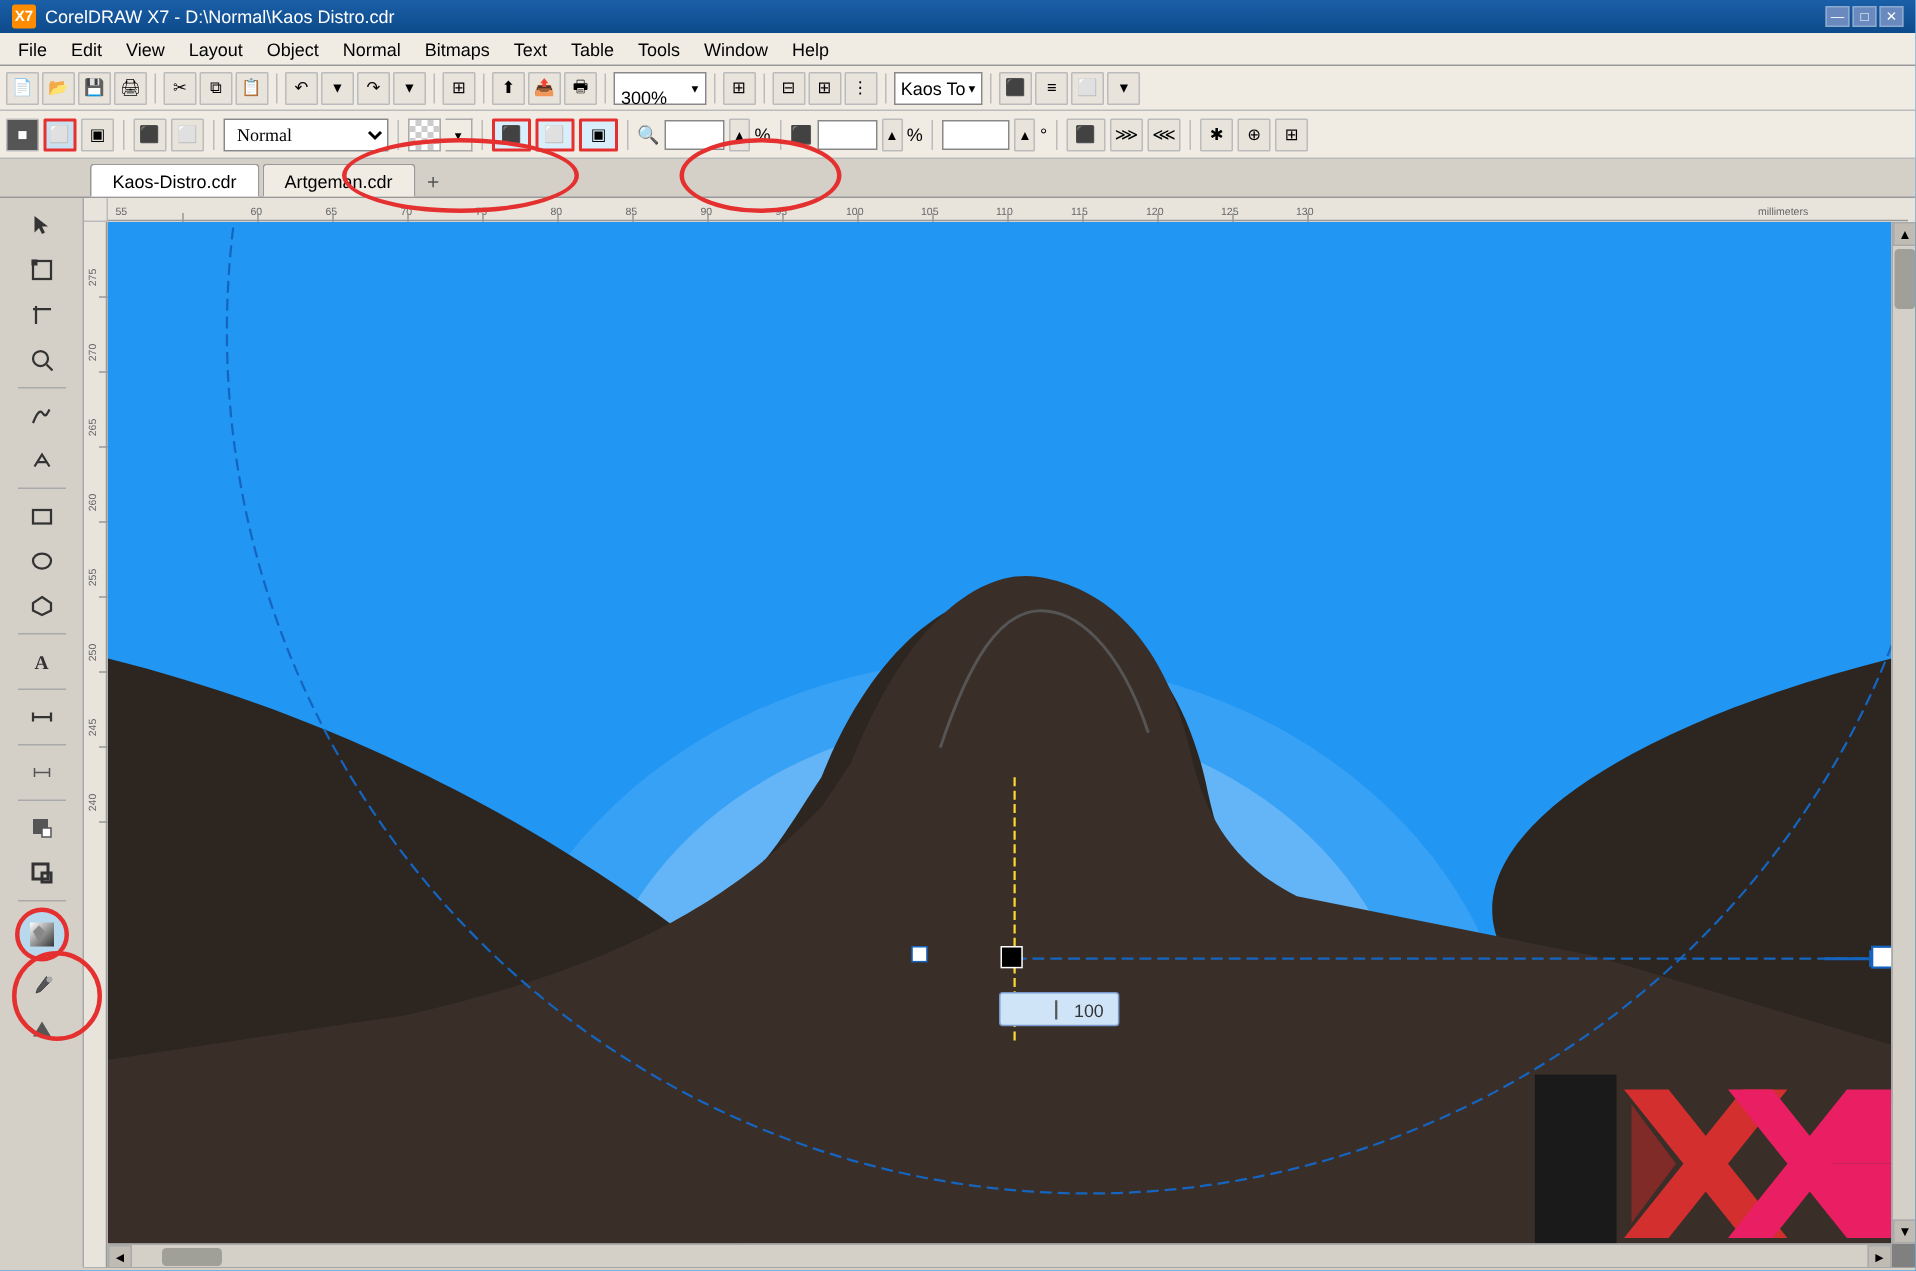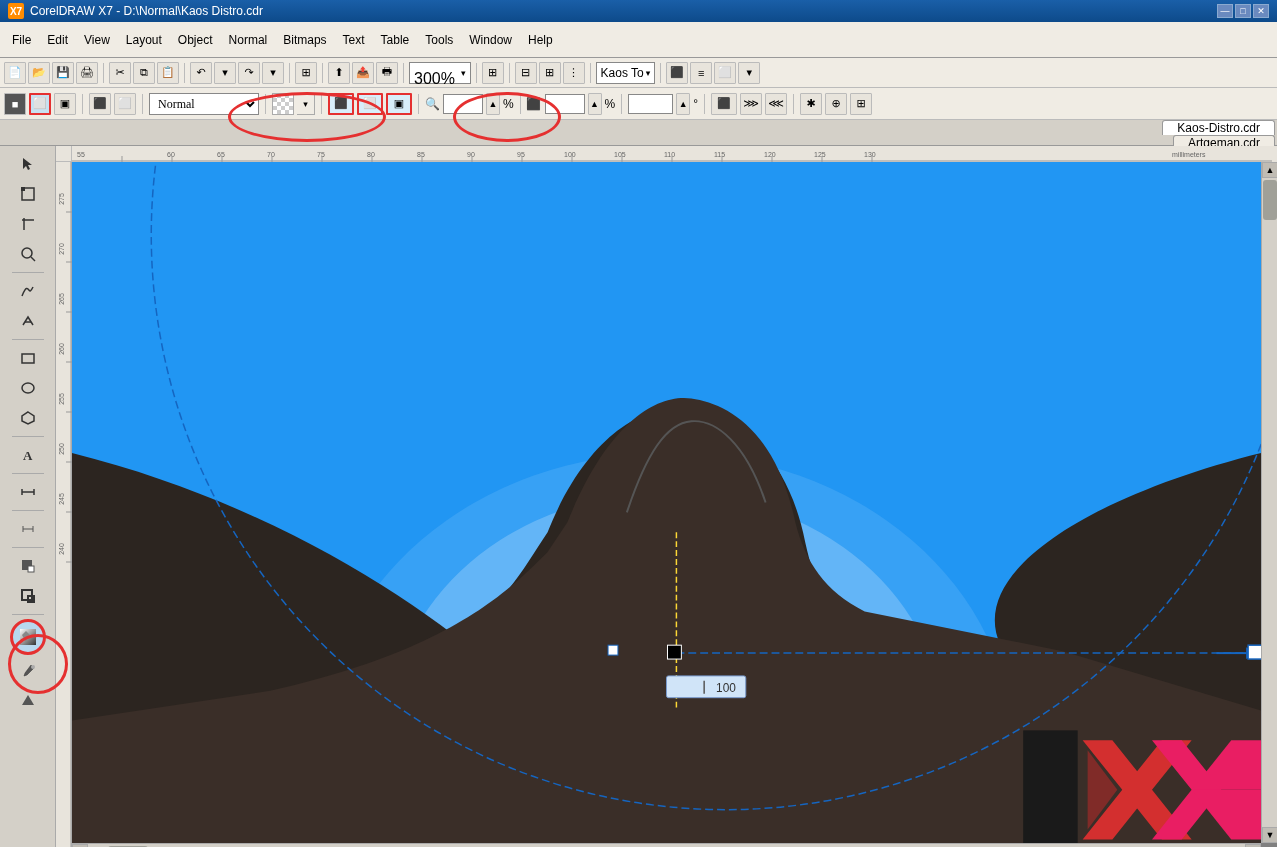--- a/index.html
+++ b/index.html
@@ -19,21 +19,21 @@
       width: 16px; height: 16px; margin-right: 6px;
       background: #ff8c00; border-radius: 2px; display: inline-flex; align-items: center; justify-content: center; font-size: 10px; font-weight: bold; color: white;
     }
     #title-bar .title-text { font-size: 12px; }
     #title-bar .win-buttons { margin-left: auto; display: flex; gap: 2px; }
     #title-bar .win-btn { width: 16px; height: 14px; background: #6a8abf; border: 1px solid #8aaad0; display: flex; align-items: center; justify-content: center; font-size: 9px; color: white; cursor: pointer; }
 
     
     #menu-bar {
       background: #f0ece4;
-      height: 36px;
+      height: 22px;
       display: flex;
       align-items: center;
       border-bottom: 1px solid #999;
       padding: 0 4px;
     }
     .menu-item {
       padding: 2px 8px;
       cursor: pointer;
       font-size: 12px;
       color: #000;
@@ -91,21 +91,20 @@
     }
 
     
     #tab-bar {
       background: #d4d0c8;
       height: 26px;
       display: flex;
       align-items: flex-end;
       padding-left: 60px;
       border-bottom: 1px solid #999;
-      flex-direction: column;
     }
     .tab {
       height: 22px;
       padding: 0 14px;
       background: #f0ece4;
       border: 1px solid #999;
       border-bottom: none;
       display: flex;
       align-items: center;
       cursor: pointer;
@@ -208,21 +207,21 @@
   <div class="tb-btn">▾</div>
   <div class="tb-sep"></div>
   <div class="tb-btn">⊞</div>
   <div class="tb-sep"></div>
   <div class="tb-btn">⬆</div>
   <div class="tb-btn">📤</div>
   <div class="tb-btn">🖶</div>
   <div class="tb-sep"></div>
 
   <div style="display:flex;align-items:center;border:1px solid #888;background:white;height:22px;padding:0 4px;gap:2px;">
-    <input type="text" value="300%" style="width: 45px; border: none; outline: none; font-size: 16px; background: transparent; margin-top: 12px;">
+    <input type="text" value="300%" style="width: 45px; border: none; outline: none; font-size: 12px; background: transparent; margin-top: 12px;">
     <span style="font-size:9px;cursor:pointer;">▾</span>
   </div>
   <div class="tb-sep"></div>
   <div class="tb-btn">⊞</div>
   <div class="tb-sep"></div>
   <div class="tb-btn">⊟</div>
   <div class="tb-btn">⊞</div>
   <div class="tb-btn">⋮</div>
   <div class="tb-sep"></div>
   <div style="display:flex;align-items:center;border:1px solid #888;background:white;height:22px;padding:0 4px;gap:2px;">

